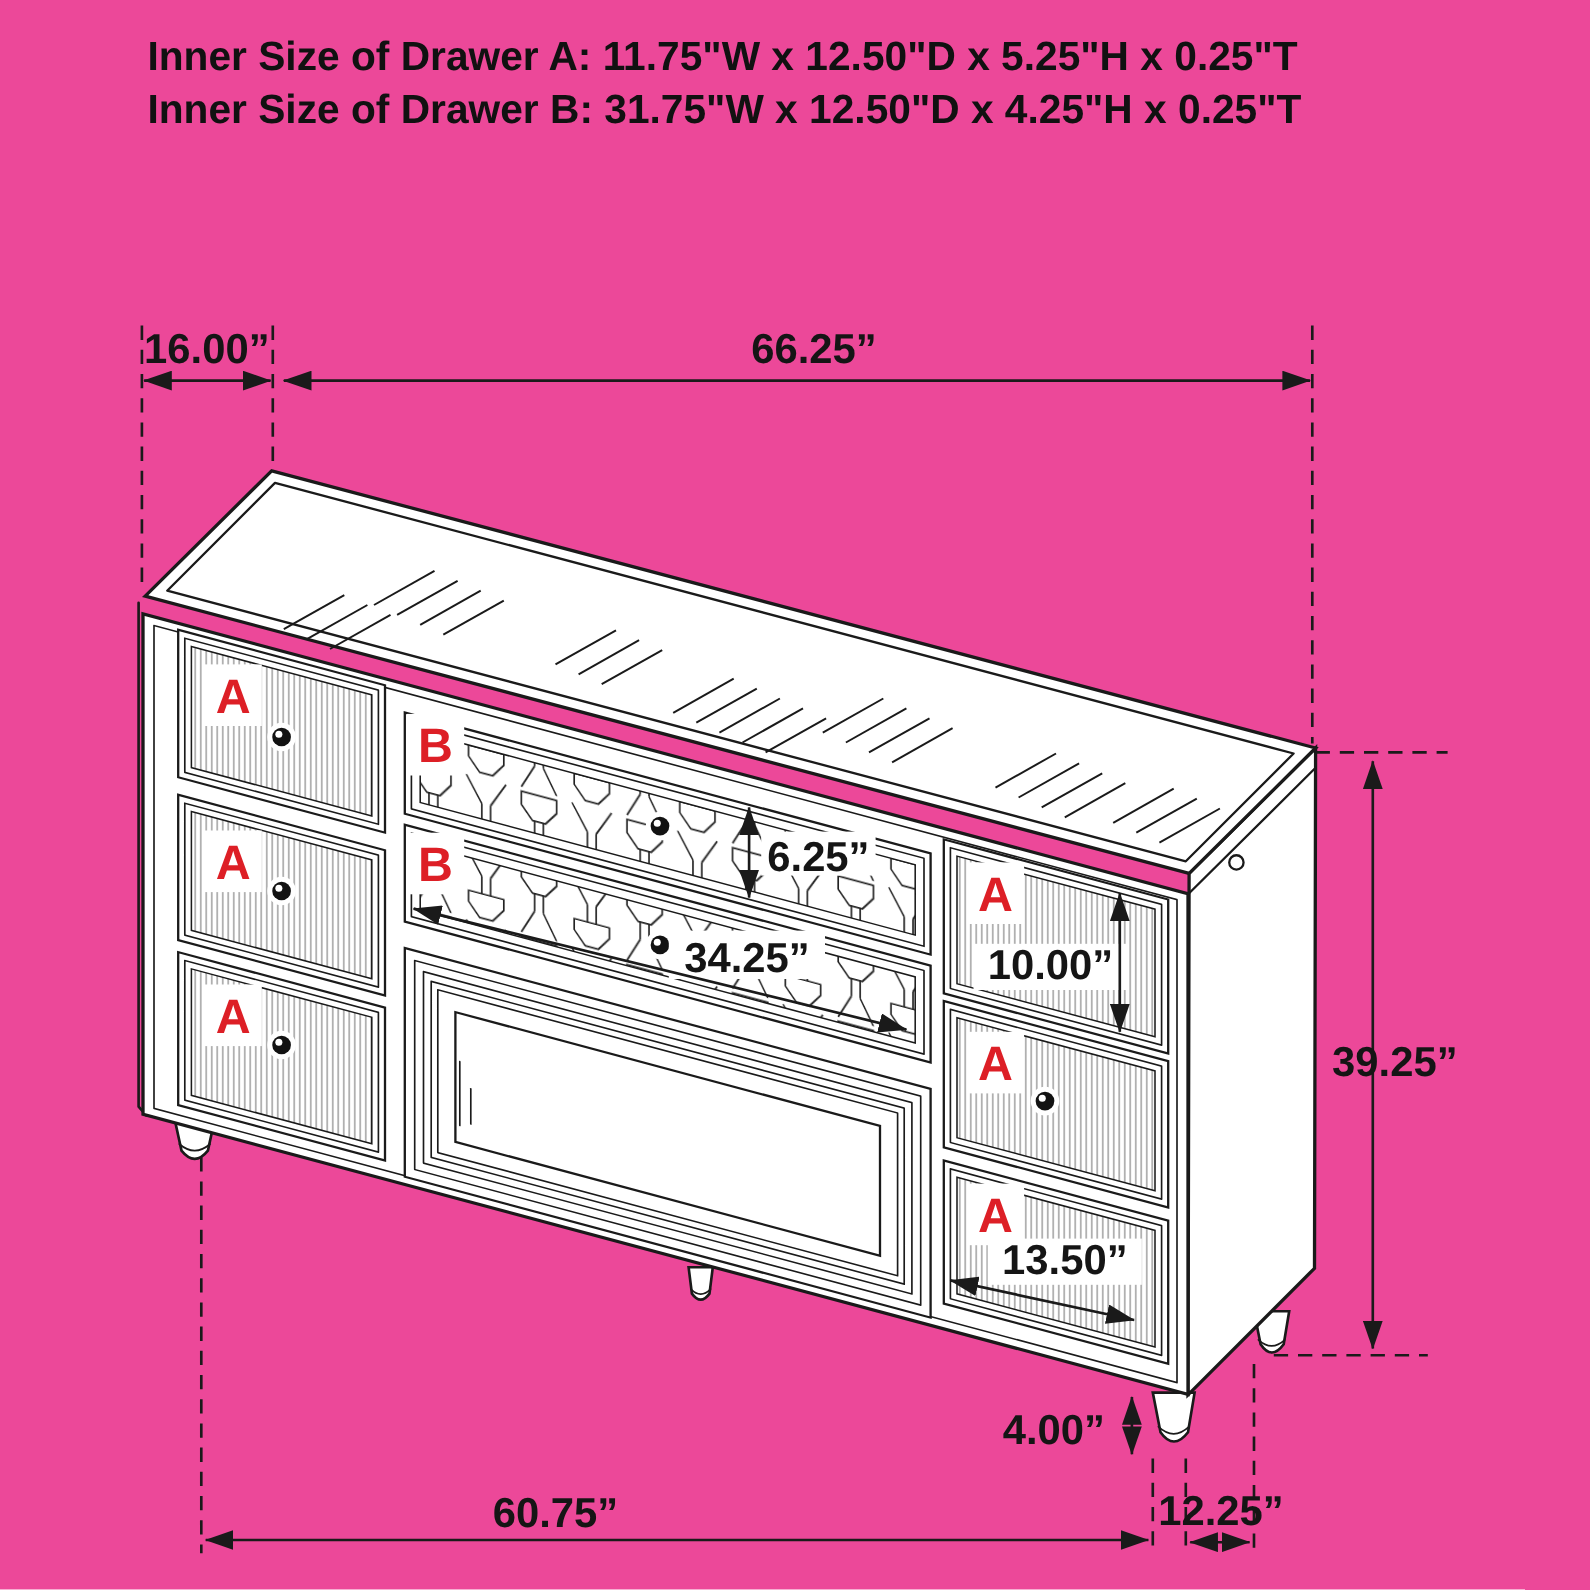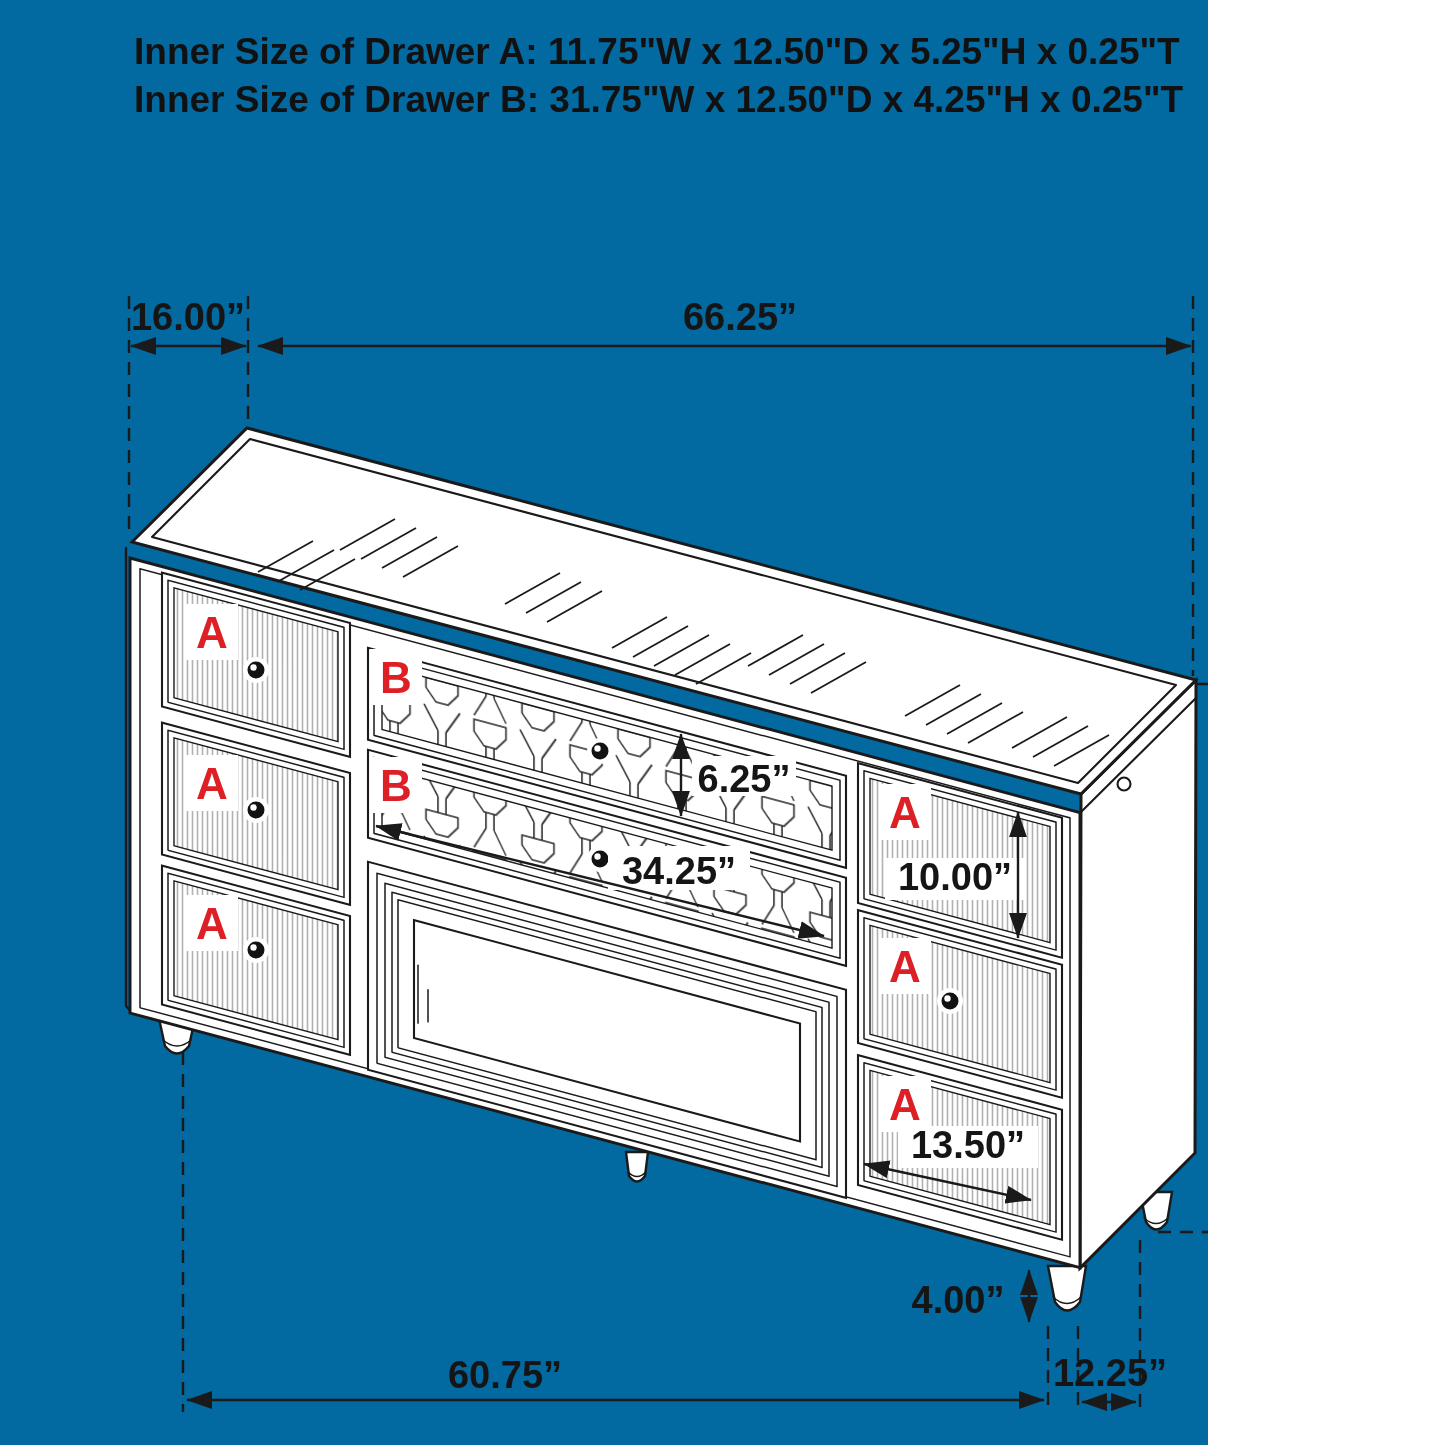--- a/index.html
+++ b/index.html
@@ -1,16 +1,16 @@
 <!DOCTYPE html>
 <html><head>
 <meta charset="utf-8">
 <style>
   html,body{margin:0;padding:0;background:#fff;}
-  #stage{position:relative;width:1208px;height:1445px;background:#0369a1;overflow:hidden;}
+  #stage{position:relative;width:1445px;height:1445px;background:#ec4899;overflow:hidden;}
   svg{display:block;}
   .ln{stroke:#1a1a1a;fill:none;stroke-linecap:round;stroke-linejoin:round;}
   .fw{fill:#ffffff;stroke:#1a1a1a;}
   .sw3{stroke-width:3;}
   .sw24{stroke-width:2.4;}
   .sw2{stroke-width:2.1;}
   .sw14{stroke-width:1.5;}
   .dash{stroke:#1a1a1a;stroke-width:2.4;fill:none;stroke-dasharray:13 9;}
   .dim{stroke:#1a1a1a;stroke-width:2.4;fill:none;}
   .t-title{font:bold 37px "Liberation Sans", sans-serif;fill:#111;}

